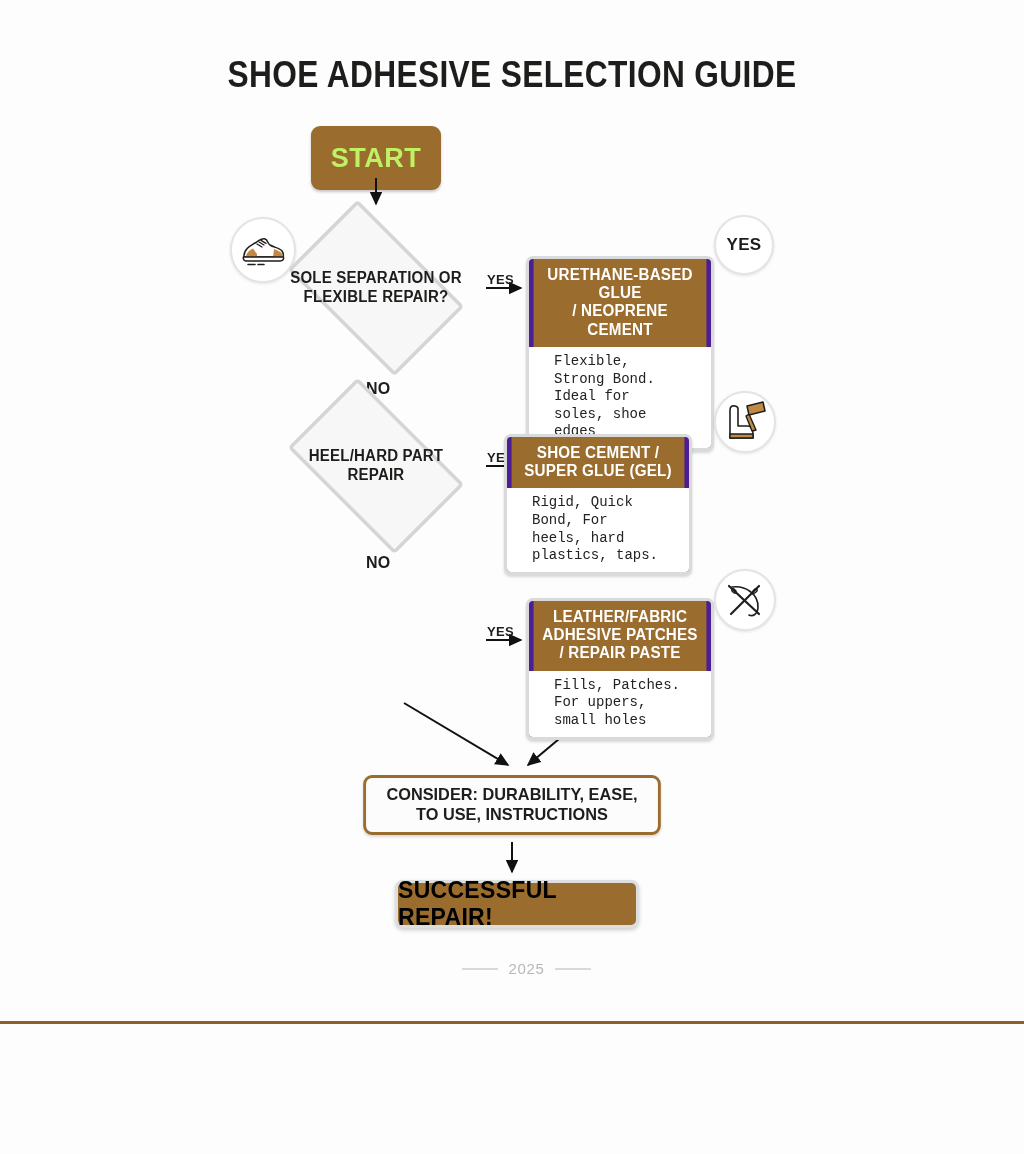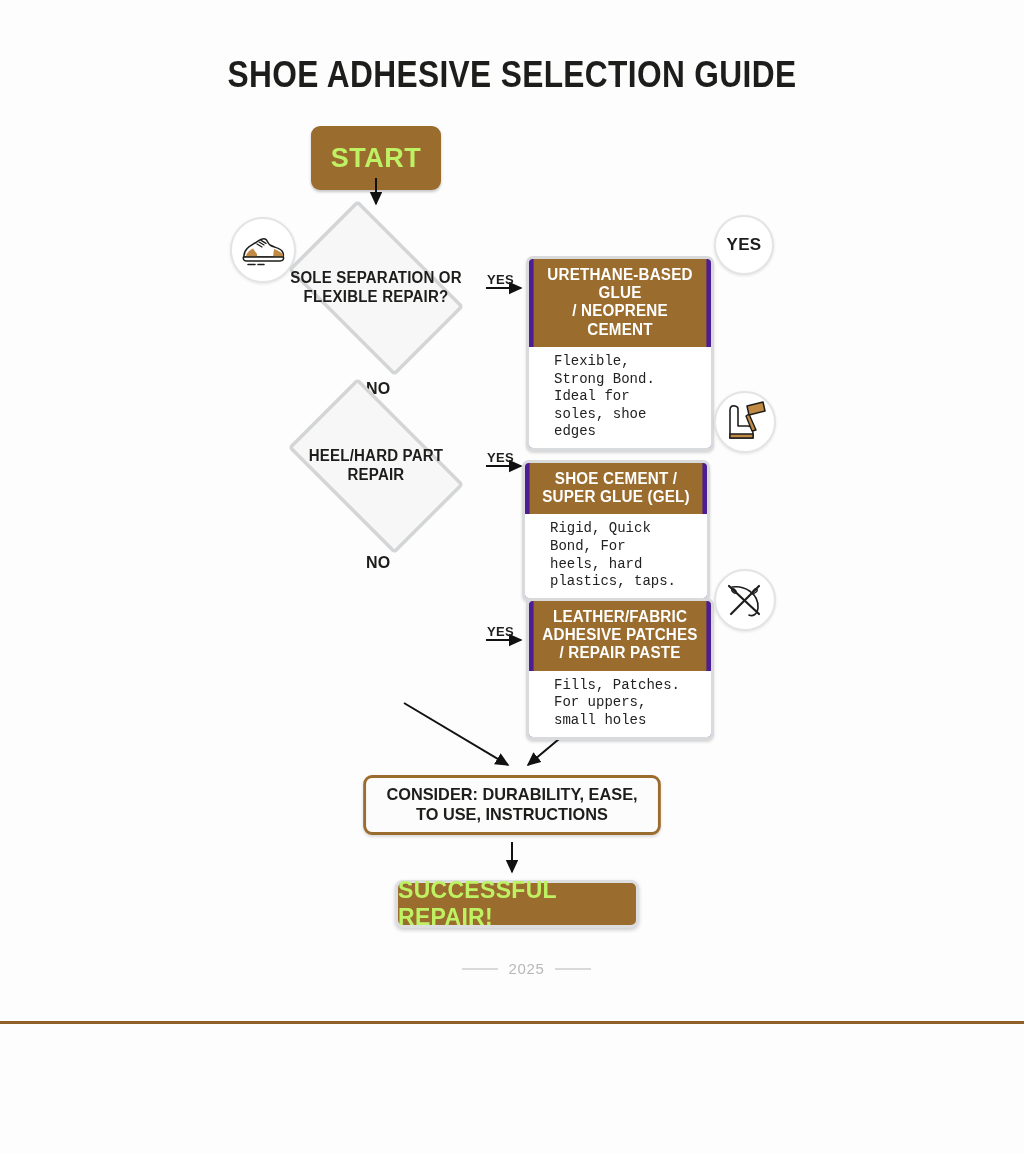--- a/index.html
+++ b/index.html
@@ -112,21 +112,21 @@
     font-size: 17px; font-weight: bold; color: #1d1d1b;
     transform: scaleX(.96);
   }
   .success-box {
     position: absolute; left: 395px; top: 880px;
     width: 244px; height: 48px;
     background: #9a6c2d; border: 3px solid #dcdedf;
     border-radius: 8px;
     box-shadow: 0 2px 4px rgba(0,0,0,.20);
     display: flex; align-items: center; justify-content: center;
-    color: #bef264; font-size: 23px; font-weight: bold;
+    color: #000000; font-size: 23px; font-weight: bold;
     font-family: "Liberation Sans Narrow", "Liberation Sans", sans-serif;
     letter-spacing: .3px;
   }
 
   
   .year-wrap {
     position: absolute; left: 0; top: 960px; width: 1024px;
     display: flex; align-items: center; justify-content: center; gap: 11px; padding-left: 29px;
   }
   .year-wrap .dash { width: 36px; height: 2px; background: #d9d9d9; }
@@ -223,21 +223,21 @@
     <div class="dlabel">
       <span>
         <span>HEEL/HARD PART</span><br>
         <span>REPAIR</span>
       </span>
     </div>
   </div>
 
   <div class="edge-label lbl-yes" style="left:487px; top:450px;">YES</div>
 
-  <div class="card" style="left:522px; top:434px;margin-top:26px;">
+  <div class="card" style="left:504px; top:434px;">
     <div class="head">
       <span>SHOE CEMENT /</span><br>
       <span>SUPER GLUE (GEL)</span>
     </div>
     <div class="desc">
       <span>Rigid, Quick Bond, For</span><br>
       <span>heels, hard plastics, taps.</span>
     </div>
   </div>
 

